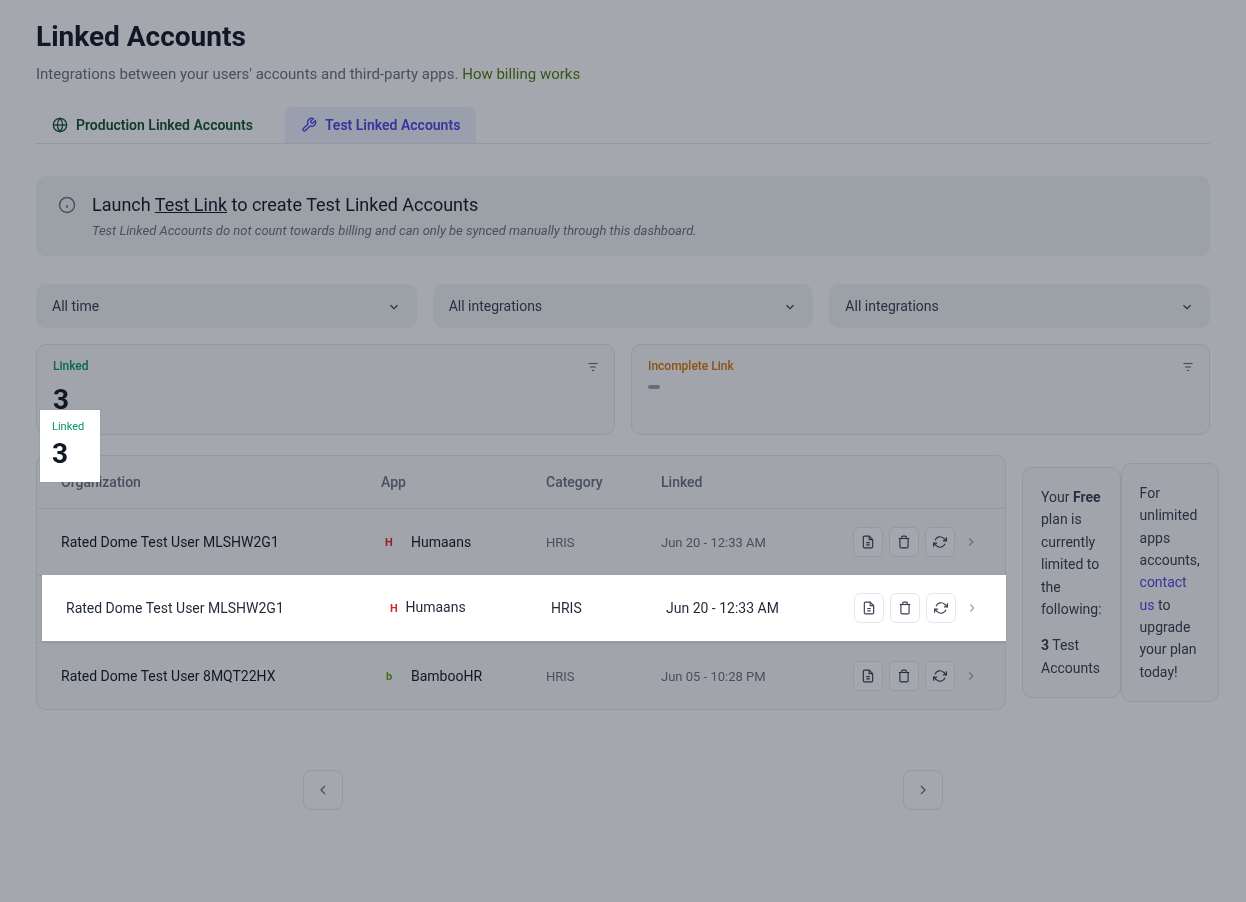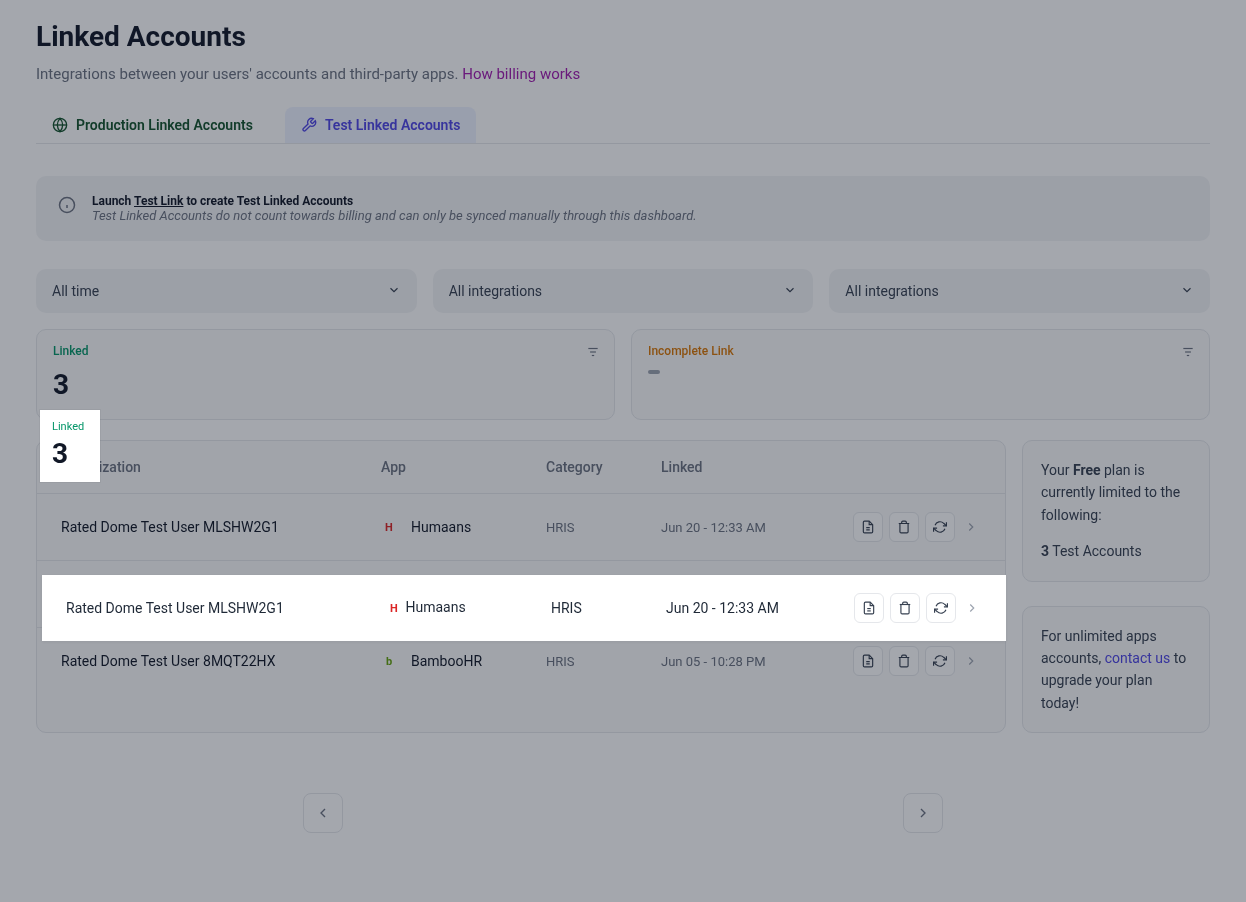--- a/index.html
+++ b/index.html
@@ -24,21 +24,21 @@
   font-weight: 700;
   color: #111827;
   margin-bottom: 12px;
 }
 .page-subtitle {
   font-size: 15px;
   color: #6b7280;
   margin-bottom: 24px;
 }
 .page-subtitle a {
-  color: #a21caf;
+  color: #4d7c0f;
   text-decoration: none;
 }
 .tabs {
   display: flex;
   gap: 16px;
   border-bottom: 1px solid #e5e7eb;
   margin-bottom: 32px;
 }
 .tab {
   display: flex;
@@ -68,24 +68,24 @@
   margin-bottom: 28px;
 }
 .info-banner .icon-col {
   color: #6b7280;
   padding-top: 2px;
 }
 .info-banner .content-col {
   flex: 1;
 }
 .info-banner .banner-title {
-  font-size: 12px;
-  font-weight: 700;
+  font-size: 18px;
+  font-weight: 400;
   color: #111827;
-  margin-bottom: 0;
+  margin-bottom: 8px;
 }
 .info-banner .banner-title a {
   text-decoration: underline;
   color: #111827;
 }
 .info-banner .banner-sub {
   font-size: 13px;
   color: #6b7280;
   font-style: italic;
 }
@@ -94,21 +94,21 @@
   gap: 16px;
   margin-bottom: 16px;
 }
 .filter-select {
   flex: 1;
   background: #f3f4f6;
   border-radius: 10px;
   padding: 14px 16px;
   display: flex;
   justify-content: space-between;
-  align-items: flex-start;
+  align-items: flex-end;
   font-size: 14px;
   color: #374151;
   cursor: pointer;
 }
 .stat-row {
   display: flex;
   gap: 16px;
   margin-bottom: 20px;
 }
 .stat-card {
@@ -169,22 +169,23 @@
 .table-area {
   flex: 1;
   background: #fafafa;
   border: 1px solid #e5e7eb;
   border-radius: 10px;
   overflow: hidden;
 }
 .sidebar-area {
   width: 188px;
   display: flex;
-  flex-direction: column;
-  gap: 24px;
+  flex-direction: row;
+  gap: 0;
+  align-items: center;
 }
 .side-card {
   background: #fafafa;
   border: 1px solid #e5e7eb;
   border-radius: 10px;
   padding: 18px;
   font-size: 14px;
   color: #374151;
   line-height: 1.6;
 }

